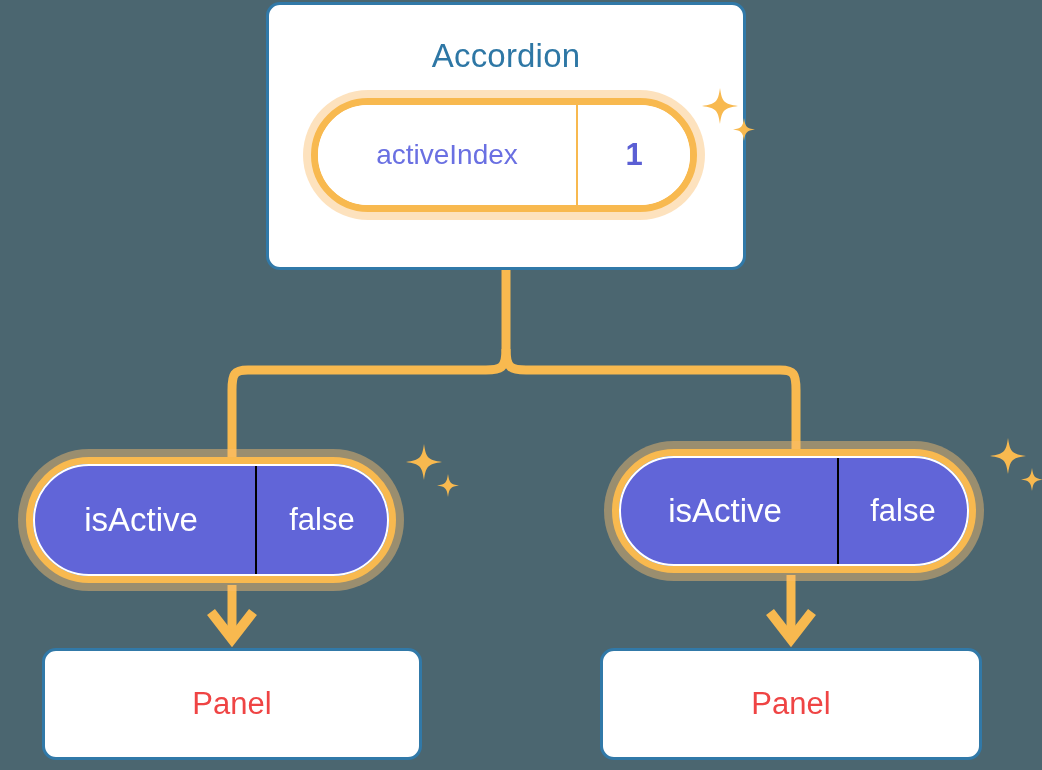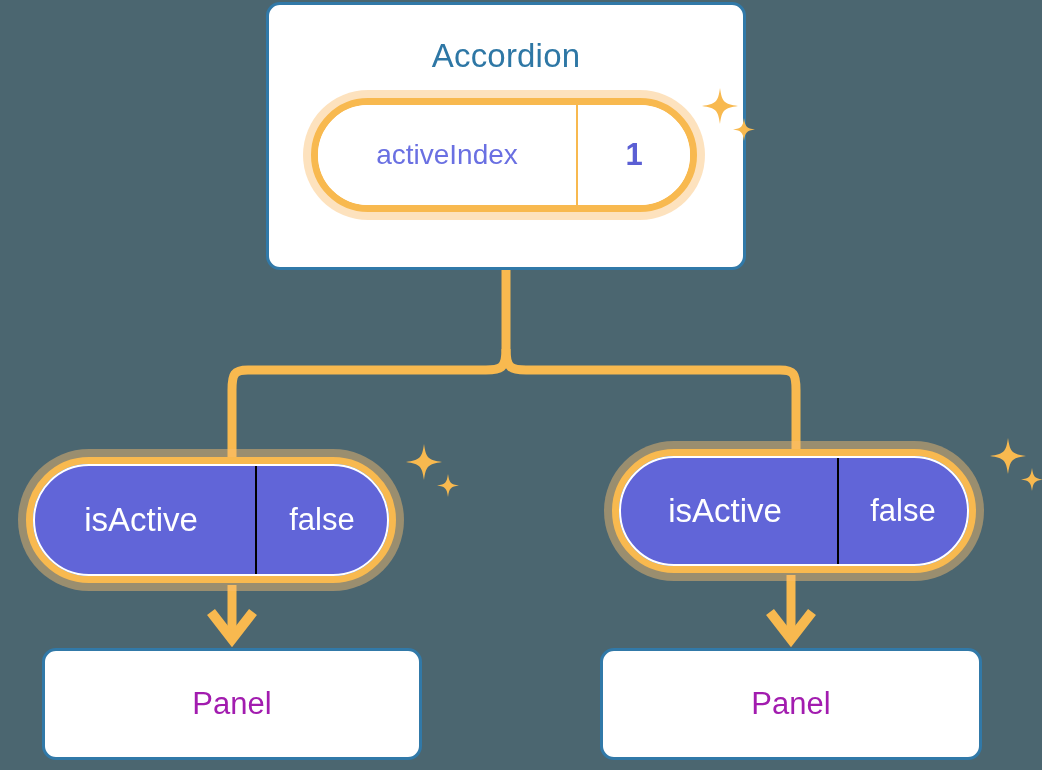--- a/index.html
+++ b/index.html
@@ -149,21 +149,21 @@
   }
   #sparkle-root  { left: 692px; top: 84px; }
   #sparkle-left  { left: 396px; top: 440px; }
   #sparkle-right { left: 980px; top: 434px; }
 
   
   #panel-left  { left: 42px;  top: 648px; width: 380px; height: 112px; }
   #panel-right { left: 600px; top: 648px; width: 382px; height: 112px; }
   .panel-label {
     text-align: center;
-    color: #a21caf;
+    color: #ef4444;
     font-size: 31px;
     line-height: 106px;
   }
 </style>
 </head>
 <body>
 
 <div id="stage">
 
   <svg id="connectors" viewBox="0 0 1042 770" width="1042" height="770">

